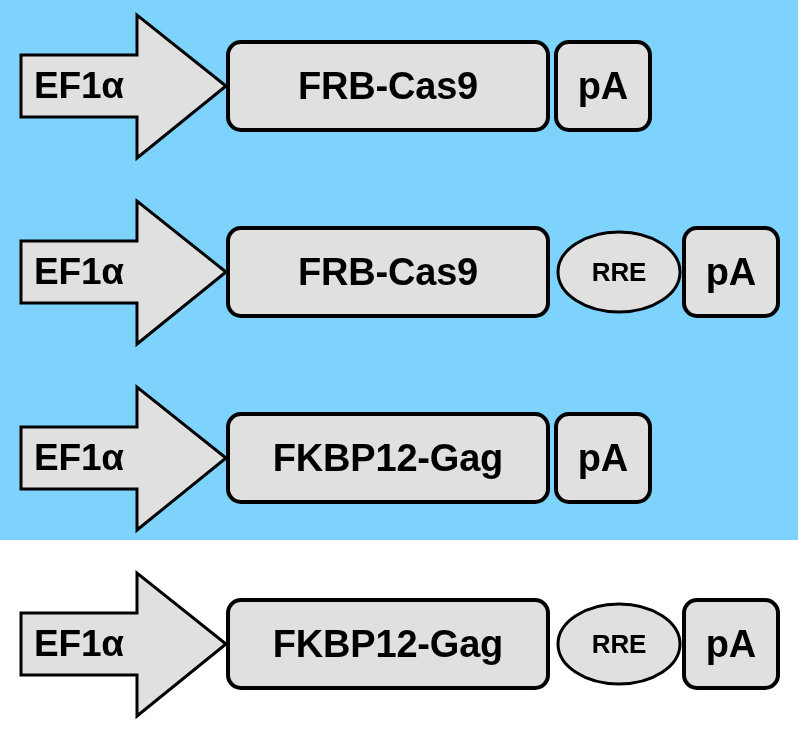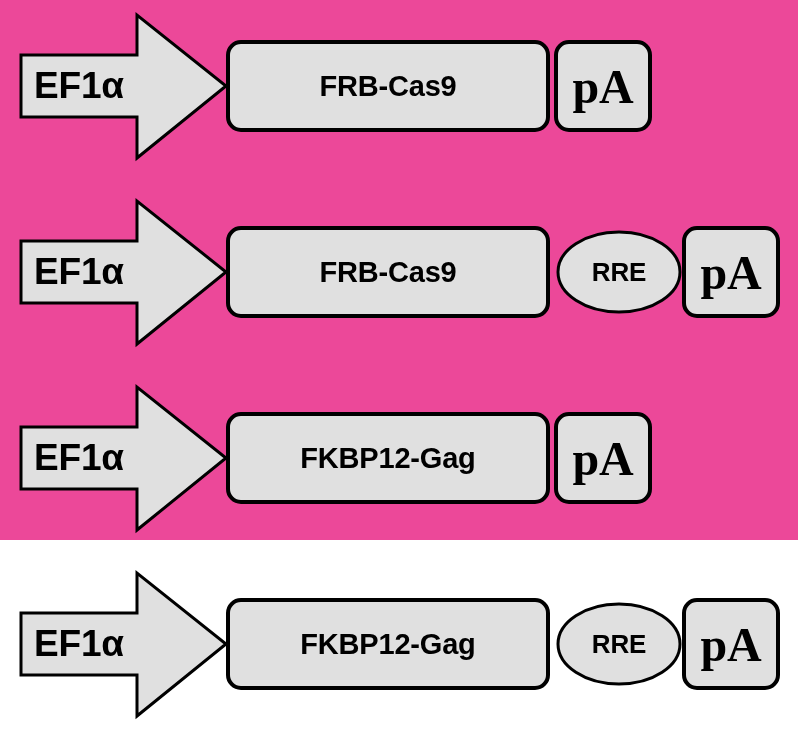--- a/index.html
+++ b/index.html
@@ -10,21 +10,21 @@
   body {
     width: 798px;
     height: 732px;
     font-family: "Liberation Sans", sans-serif;
     overflow: hidden;
   }
   #diagram {
     position: relative;
     width: 798px;
     height: 540px;
-    background: #ec4899;
+    background: #7dd3fc;
   }
   .construct-row {
     position: absolute;
     left: 0;
     width: 798px;
   }
   
   .shape-svg {
     position: absolute;
     left: 0;
@@ -36,22 +36,22 @@
     display: flex;
     align-items: center;
     justify-content: center;
     font-weight: bold;
     color: #000000;
     letter-spacing: -0.2px;
     white-space: nowrap;
     pointer-events: none;
   }
   .label-promoter { font-size: 37px; }
-  .label-gene     { font-size: 29px; }
-  .label-pa       { font-size: 48px; font-family: Liberation Serif, serif; }
+  .label-gene     { font-size: 38px; }
+  .label-pa       { font-size: 38px; }
   .label-rre      { font-size: 26px; }
 </style>
 </head>
 <body>
 
 <div id="diagram">
 
   <div class="construct-row" style="top:0px;height:180px;">
     <svg class="shape-svg" width="798" height="180" viewBox="0 0 798 180">
       <polygon points="21,55 137,55 137,15 226,86 137,158 137,117 21,117" fill="#e0e0e0" stroke="#000000" stroke-width="3" stroke-linejoin="miter"></polygon>

